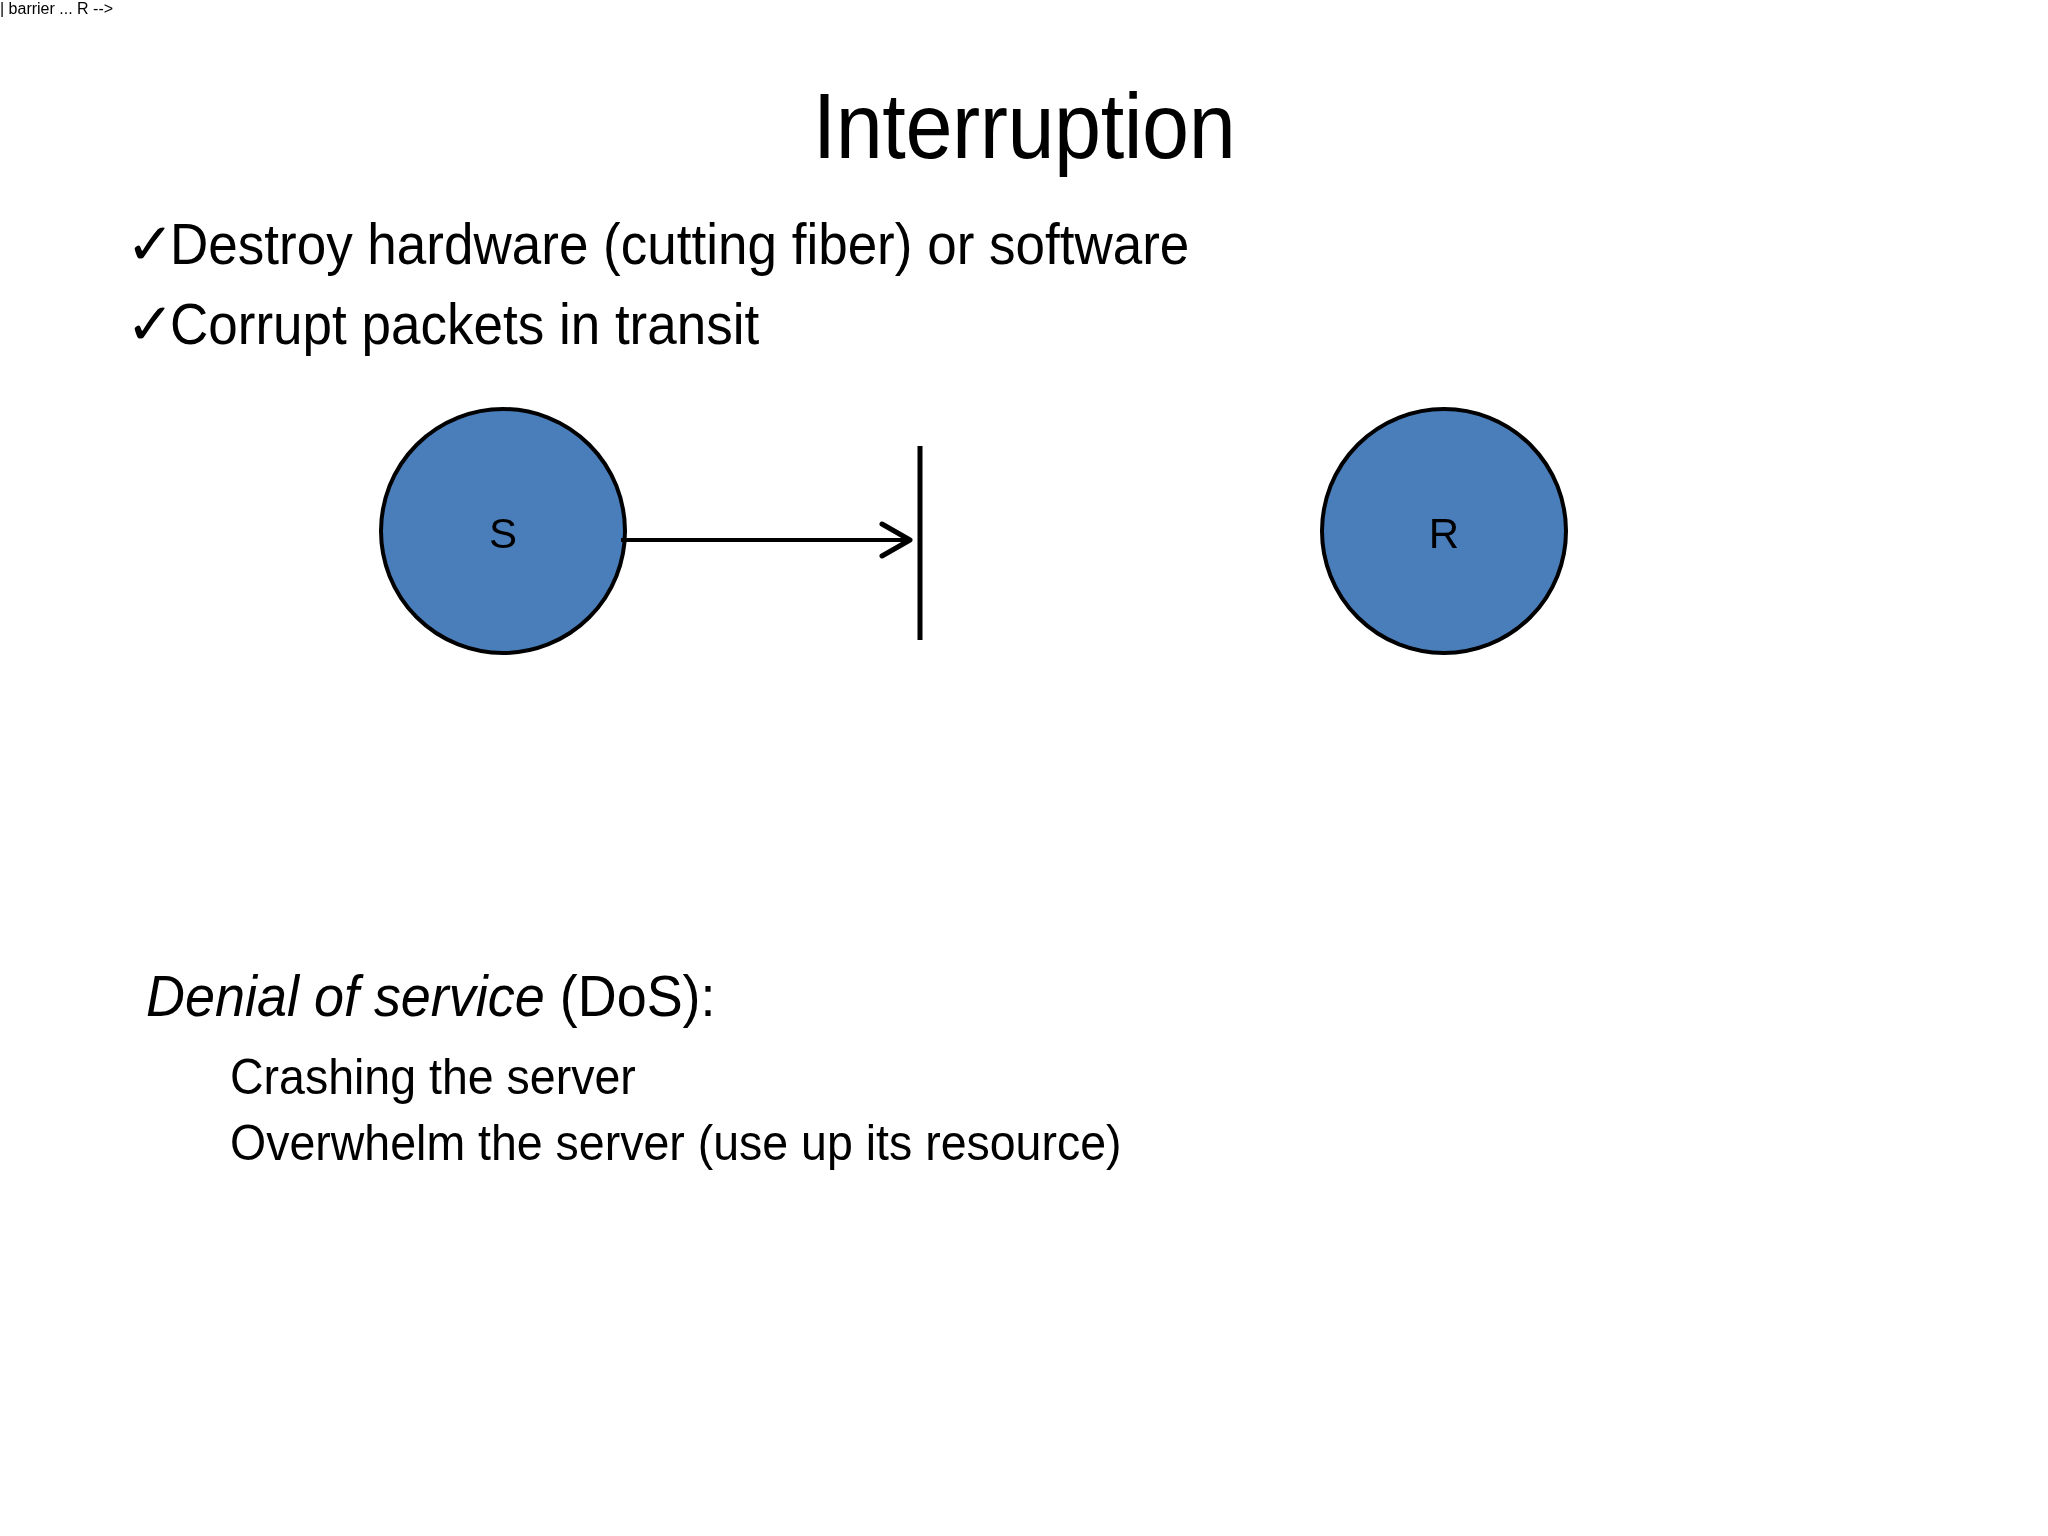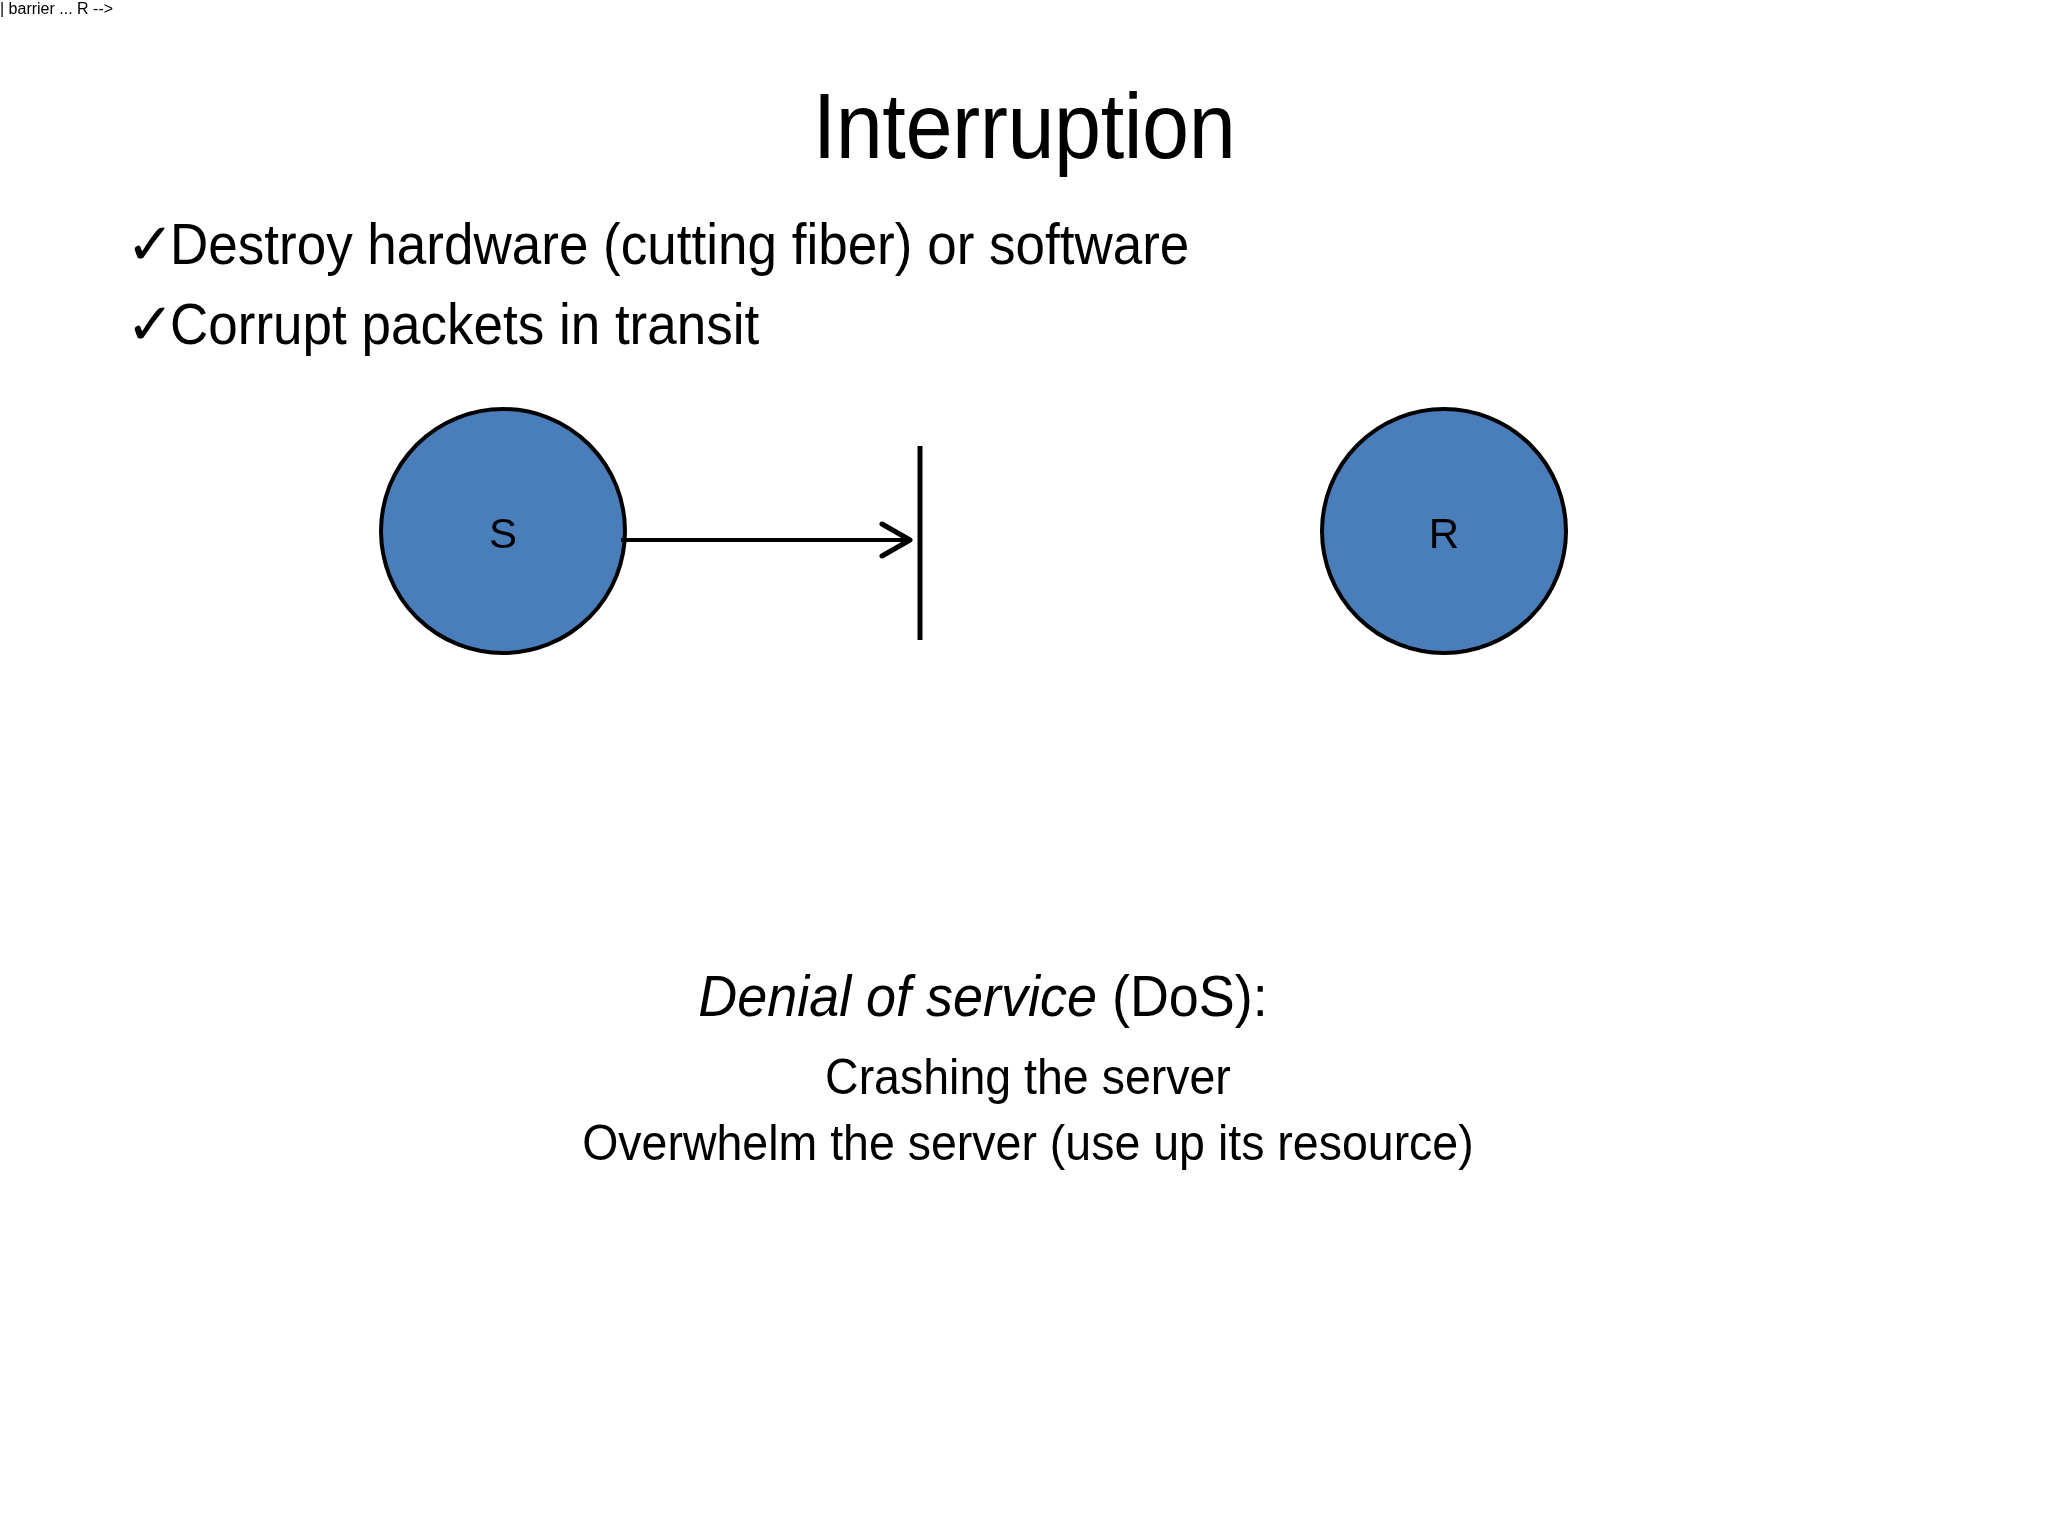--- a/index.html
+++ b/index.html
@@ -85,21 +85,20 @@
     font-size: 42px;
     fill: #000000;
   }
 
   
   #lower {
     position: absolute;
     left: 146px;
     top: 958px;
     width: 1800px;
-    text-align: center;
   }
   #dos-heading {
     font-size: 58px;
     line-height: 76px;
     white-space: nowrap;
     margin-bottom: 10px;
     transform: scaleX(0.93);
     transform-origin: 0% 50%;
   }
   #dos-heading .ital {

